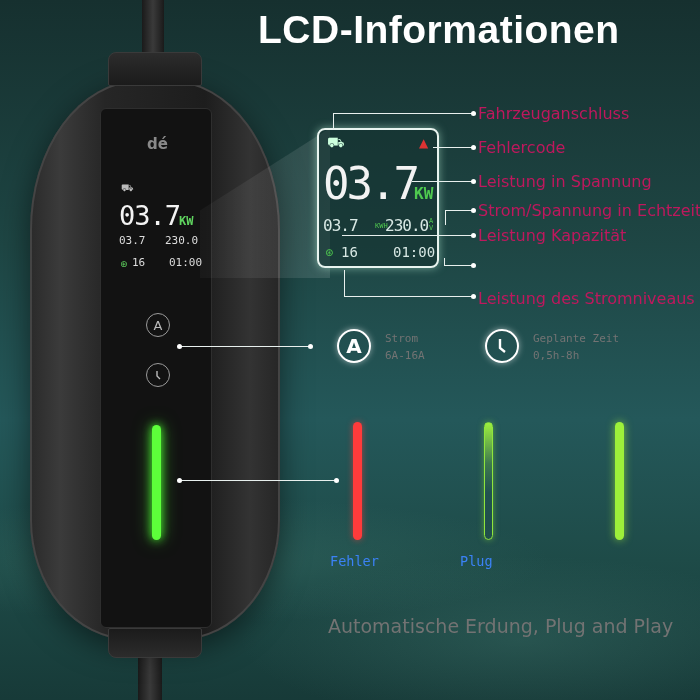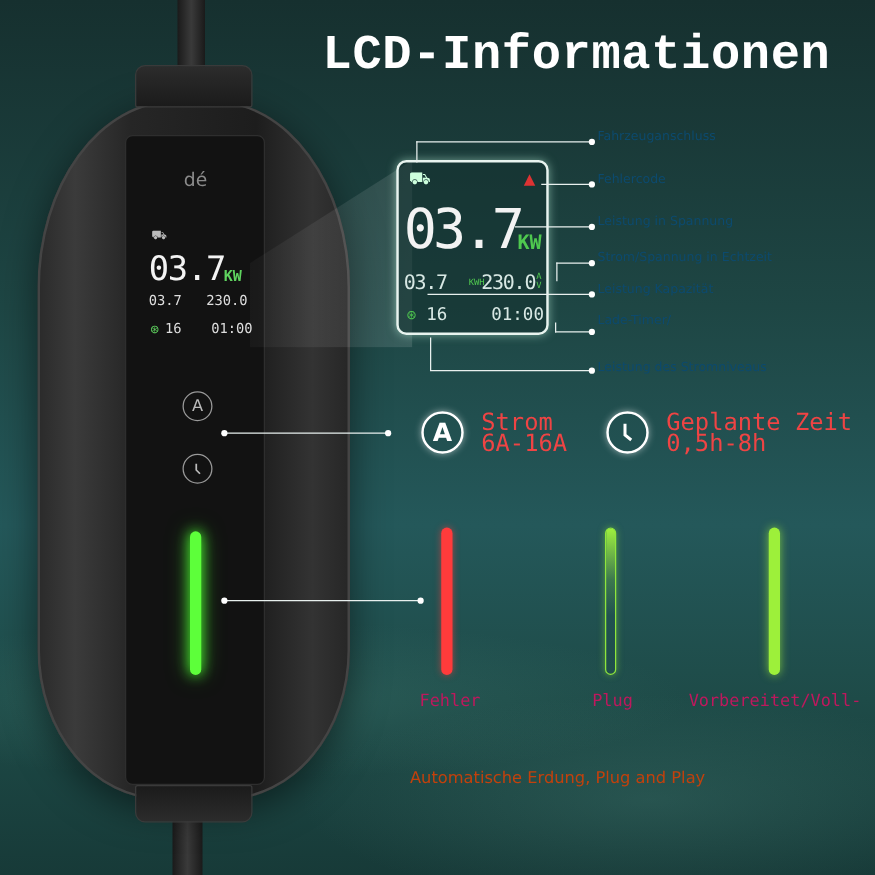--- a/index.html
+++ b/index.html
@@ -3,47 +3,47 @@
 <meta charset="utf-8">
 <style>
   *{box-sizing:border-box;margin:0;padding:0}
   html,body{width:700px;height:700px;overflow:hidden}
   body{position:relative;font-family:"DejaVu Sans",sans-serif;color:#fff;
     background:
       radial-gradient(ellipse 400px 120px at 520px 640px, rgba(80,140,130,.25), transparent 70%),
       radial-gradient(ellipse 500px 90px at 200px 560px, rgba(70,130,120,.3), transparent 70%),
       linear-gradient(180deg,#16302f 0%,#1e4644 35%,#24585a 60%,#1e4b48 80%,#173a38 100%);}
   .abs{position:absolute}
-  .title{left:258px;top:22px;font-size:39px;font-weight:bold;letter-spacing:.5px;color:#fff;font-family:Liberation Mono, monospace}
+  .title{left:258px;top:8px;font-size:39px;font-weight:bold;letter-spacing:.5px;color:#fff;font-family:Liberation Sans, sans-serif}
   
   .cable-top{left:142px;top:0;width:22px;height:64px;background:linear-gradient(90deg,#1a1a1a,#3a3a3a,#1a1a1a)}
   .cable-bot{left:138px;top:650px;width:24px;height:50px;background:linear-gradient(90deg,#1a1a1a,#3a3a3a,#1a1a1a)}
   .cap-top{left:108px;top:52px;width:94px;height:34px;background:linear-gradient(180deg,#2c2c2c,#1b1b1b);border-radius:8px 8px 2px 2px;border:1px solid #3a3a3a}
   .cap-bot{left:108px;top:628px;width:94px;height:30px;background:linear-gradient(180deg,#1b1b1b,#2c2c2c);border-radius:2px 2px 8px 8px;border:1px solid #3a3a3a}
   .device{left:30px;top:80px;width:250px;height:560px;border-radius:110px 110px 100px 100px/150px 150px 120px 120px;
     background:linear-gradient(90deg,#2a2a2a 0%,#3b3b3b 12%,#262626 30%,#1d1d1d 70%,#333 88%,#262626 100%);
     box-shadow:0 8px 30px rgba(0,0,0,.5), inset 0 0 0 2px #444}
   .face{left:100px;top:108px;width:112px;height:520px;border-radius:6px;background:#121212;border:1px solid #2e2e2e}
-  .logo{left:147px;top:135px;font-size:15px;color:#8a8a8a;font-weight:normal}
+  .logo{left:147px;top:135px;font-size:15px;color:#8a8a8a;font-weight:bold}
   .lcd-small{left:115px;top:178px;width:88px;height:100px}
   .seg{font-family:"DejaVu Sans Mono",monospace;color:#f3f3f3}
   .beam{left:200px;top:128px;width:130px;height:150px;background:linear-gradient(90deg,rgba(255,255,255,.03),rgba(255,255,255,.12));clip-path:polygon(0 55%,100% 0,100% 100%,0 100%)}
   .btn-round{width:24px;height:24px;border-radius:50%;border:1.5px solid #9a9a9a;color:#bbb;font-size:13px;display:flex;align-items:center;justify-content:center}
   .led{border-radius:5px}
   
   .lcd-big{left:317px;top:128px;width:122px;height:140px;border:2px solid #e8f4ef;border-radius:8px;
     box-shadow:0 0 8px rgba(200,255,230,.5);background:rgba(20,50,48,.55)}
-  .callout{font-size:10px;color:#0c4a6e;white-space:nowrap}
+  .callout{font-size:16px;color:#be185d;white-space:nowrap}
   .line{background:#e8f0ee}
   .dot{width:5px;height:5px;border-radius:50%;background:#fff}
   .feat-icon{width:34px;height:34px;border-radius:50%;border:2.5px solid #fff;display:flex;align-items:center;justify-content:center;font-size:20px;font-weight:bold;box-shadow:0 0 6px rgba(255,255,255,.5)}
-  .feat-text{font-family:"DejaVu Sans Mono",monospace;font-size:19px;line-height:17px;color:#ef4444}
+  .feat-text{font-family:"DejaVu Sans Mono",monospace;font-size:11px;line-height:17px;color:#737373}
   .state-bar{width:9px;height:118px;border-radius:5px}
-  .state-label{font-family:"DejaVu Sans Mono",monospace;font-size:13.5px;color:#be185d;text-align:center;line-height:18px}
-  .footer{left:328px;top:615px;font-size:13px;color:#c2410c}
+  .state-label{font-family:"DejaVu Sans Mono",monospace;font-size:13.5px;color:#3b82f6;text-align:left;line-height:18px}
+  .footer{left:328px;top:615px;font-size:19px;color:#737373}
 </style>
 </head>
 <body>
 
 <div class="abs title">LCD-Informationen</div>
 
 <div class="abs cable-top"></div>
 <div class="abs cable-bot"></div>
 <div class="abs device"></div>
 <div class="abs cap-top"></div>
@@ -106,21 +106,20 @@
 <div class="abs callout" style="left:478px;top:201px">Strom/Spannung in Echtzeit</div>
 
 <div class="abs line" style="left:342px;top:235px;width:131px;height:1px"></div>
 <div class="abs dot" style="left:471px;top:233px"></div>
 <div class="abs callout" style="left:478px;top:226px">Leistung Kapazität</div>
 
 <div class="abs line" style="left:444px;top:258px;width:1px;height:8px"></div>
 <div class="abs line" style="left:444px;top:265px;width:29px;height:1px"></div>
 <div class="abs dot" style="left:471px;top:263px"></div>
 <div class="abs callout" style="left:478px;top:249px;line-height:16px">
-  <div>Lade-Timer/</div>
 </div>
 
 <div class="abs line" style="left:344px;top:270px;width:1px;height:26px"></div>
 <div class="abs line" style="left:344px;top:296px;width:129px;height:1px"></div>
 <div class="abs dot" style="left:471px;top:294px"></div>
 <div class="abs callout" style="left:478px;top:289px">Leistung des Stromniveaus</div>
 
 <div class="abs line" style="left:180px;top:346px;width:130px;height:1px"></div>
 <div class="abs dot" style="left:177px;top:344px"></div>
 <div class="abs dot" style="left:308px;top:344px"></div>
@@ -145,16 +144,15 @@
 <div class="abs dot" style="left:334px;top:478px"></div>
 
 <div class="abs state-bar" style="left:353px;top:422px;background:#ff3b3b;box-shadow:0 0 6px rgba(255,60,60,.6)"></div>
 <div class="abs state-label" style="left:330px;top:552px;width:60px">Fehler</div>
 
 <div class="abs state-bar" style="left:484px;top:422px;background:linear-gradient(180deg,#9ef03e 0%,rgba(143,230,60,.25) 35%,rgba(0,0,0,0) 60%);border:1px solid #8fe63c;box-shadow:0 0 6px rgba(140,230,60,.5)"></div>
 <div class="abs state-label" style="left:460px;top:552px;width:60px">Plug</div>
 
 <div class="abs state-bar" style="left:615px;top:422px;background:#9df03a;box-shadow:0 0 8px rgba(160,240,60,.7)"></div>
 <div class="abs state-label" style="left:545px;top:552px;width:150px">
-  <div>Vorbereitet/Voll-</div>
 </div>
 
 <div class="abs footer">Automatische Erdung, Plug and Play</div>
 
 </body></html>

